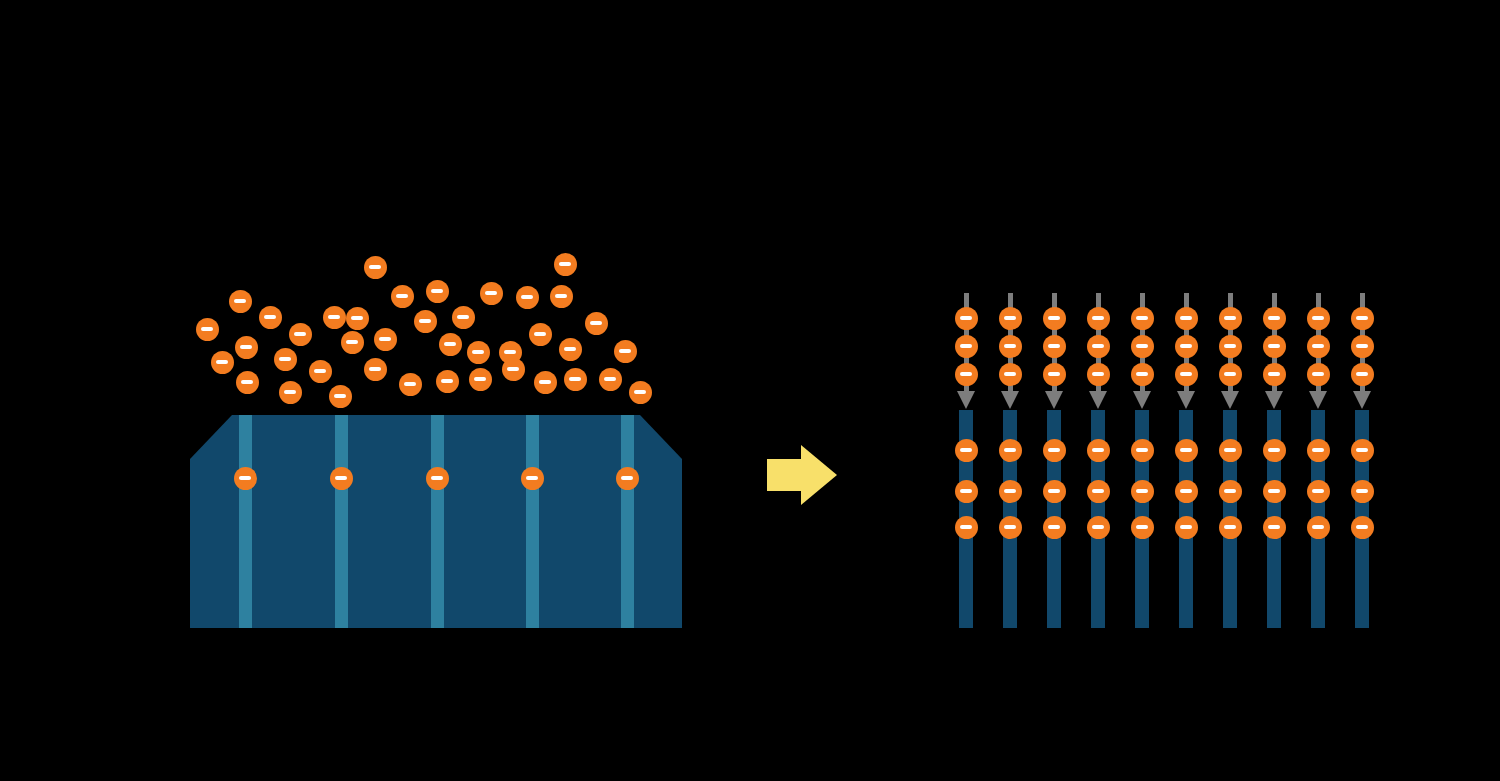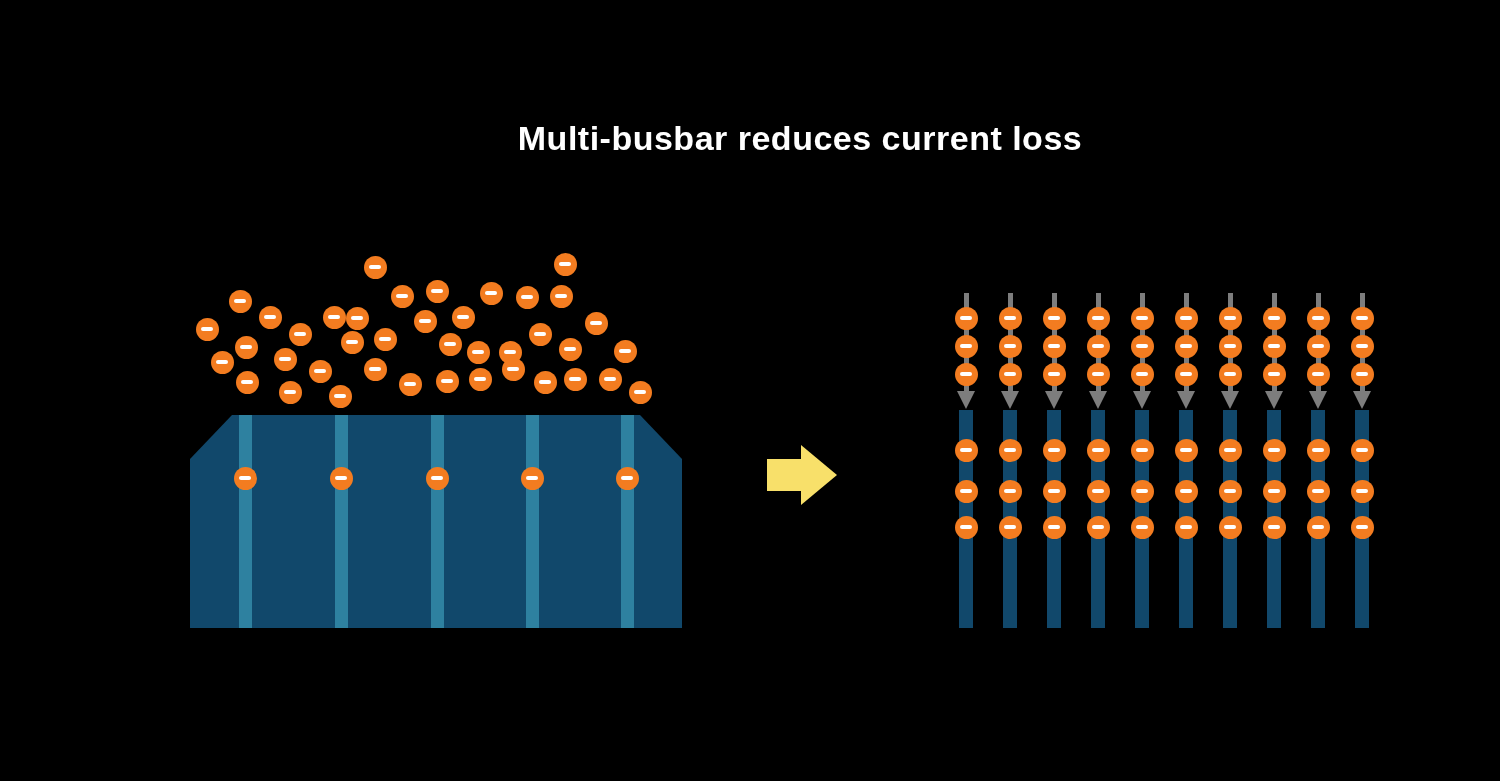--- a/index.html
+++ b/index.html
@@ -76,21 +76,20 @@
     width: 0; height: 0;
     border-top: 30px solid transparent;
     border-bottom: 30px solid transparent;
     border-left: 36px solid var(--transition-arrow, #f8e06a);
   }
 </style>
 </head>
 <body>
 
 <div class="canvas">
-  <h1 class="title">Multi-busbar reduces current loss</h1>
 
   <div class="layer" id="scatter-layer">
       <div class="electron" style="left: 363.5px; top: 255.5px; width: 23px; height: 23px;">
         <div class="minus"></div>
       </div>
       <div class="electron" style="left: 553.5px; top: 252.5px; width: 23px; height: 23px;">
         <div class="minus"></div>
       </div>
       <div class="electron" style="left: 228.5px; top: 289.5px; width: 23px; height: 23px;">
         <div class="minus"></div>

